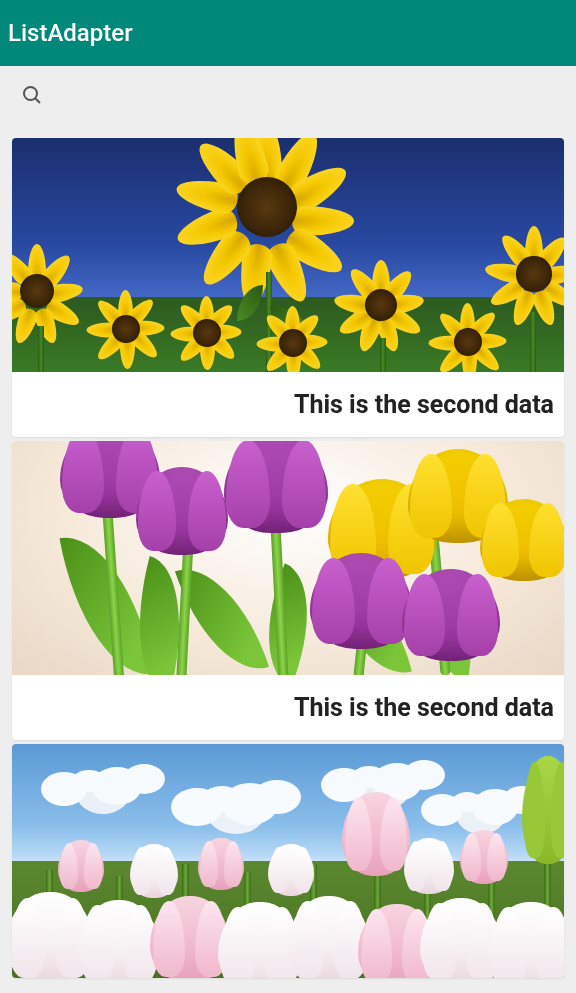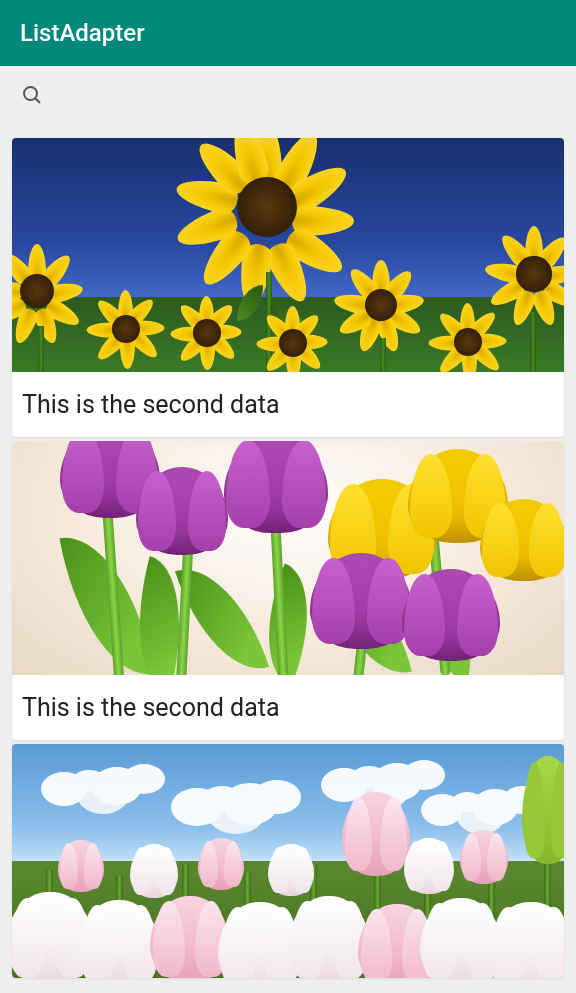--- a/index.html
+++ b/index.html
@@ -13,21 +13,21 @@
       font-family: Roboto, Arial, sans-serif;
       background: #eeeeee;
       overflow: hidden;
     }
     .app-bar {
       width: 100%;
       height: 66px;
       background: #00897B;
       display: flex;
       align-items: center;
-      padding: 0 20px;
+      padding: 0 8px;
     }
     .app-bar-title {
       color: #ffffff;
       font-size: 24px;
       font-weight: 500;
     }
     .toolbar {
       height: 60px;
       display: flex;
       align-items: center;
@@ -60,23 +60,23 @@
       box-shadow: 0 1px 2px rgba(0,0,0,0.08);
       overflow: hidden;
     }
     .card-image {
       width: 100%;
       height: 234px;
       display: block;
     }
     .card-label {
       padding: 18px 10px;
-      text-align: left;
+      text-align: right;
       font-size: 25px;
-      font-weight: 400;
+      font-weight: 700;
       color: #222222;
     }
     
     .img-sunflowers {
       background: linear-gradient(to bottom, #1a2f6e 0%, #2848a0 45%, #4368c5 68%, #2c5a1f 68%, #3a7a26 100%);
       position: relative;
       overflow: hidden;
     }
     .sunflower {
       position: absolute;

